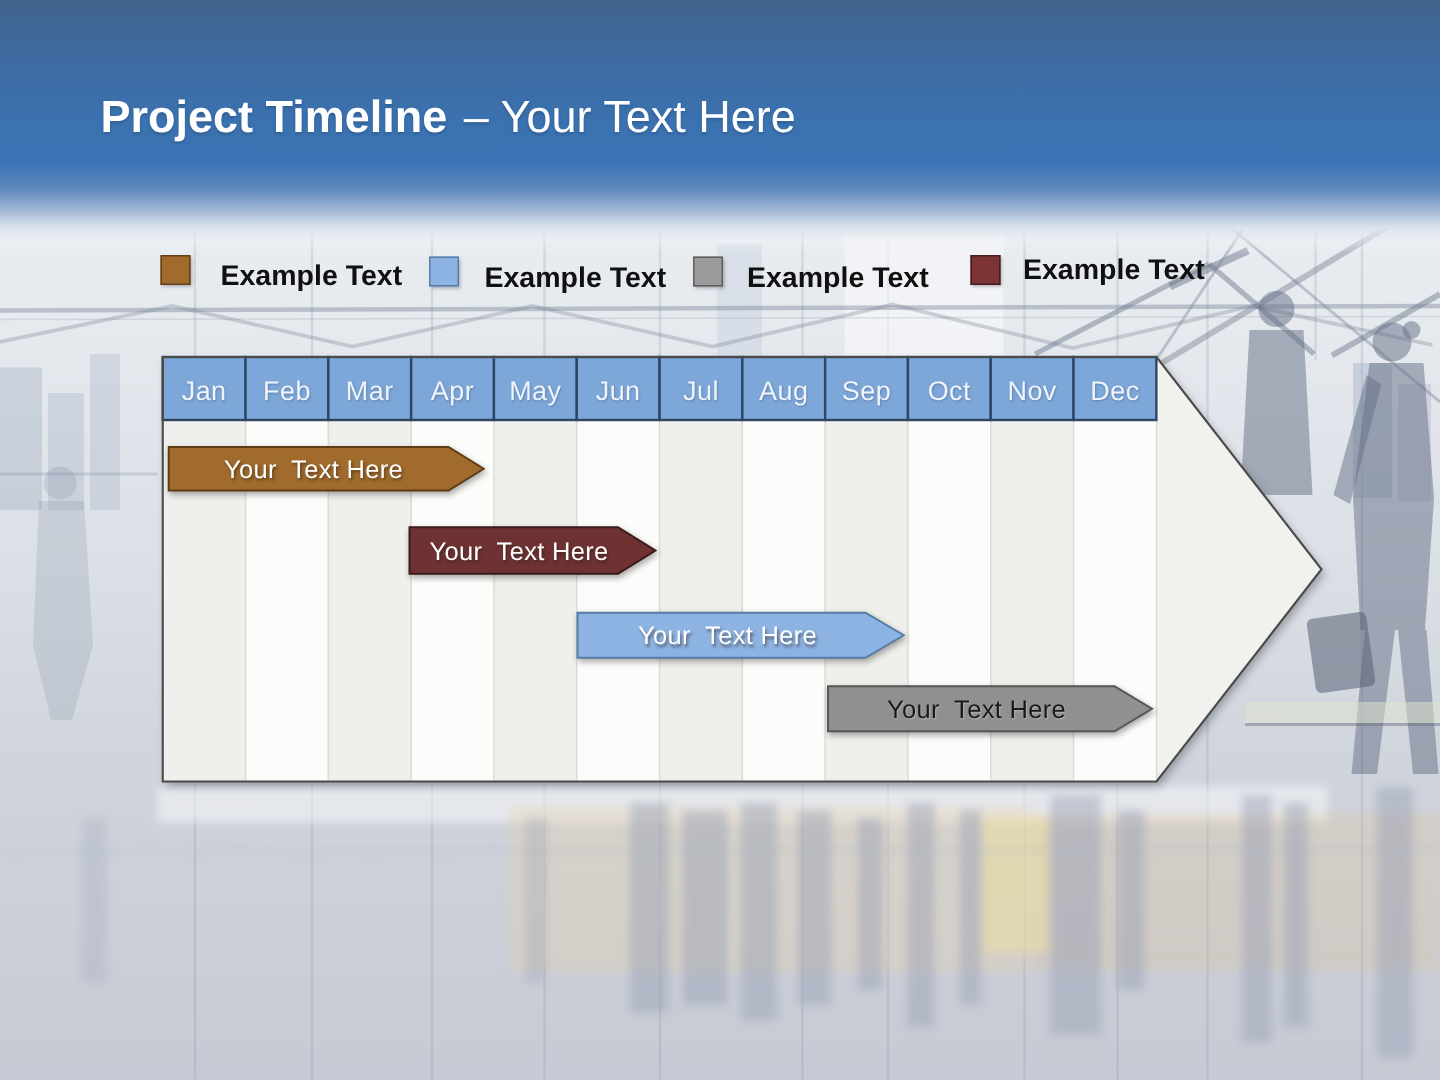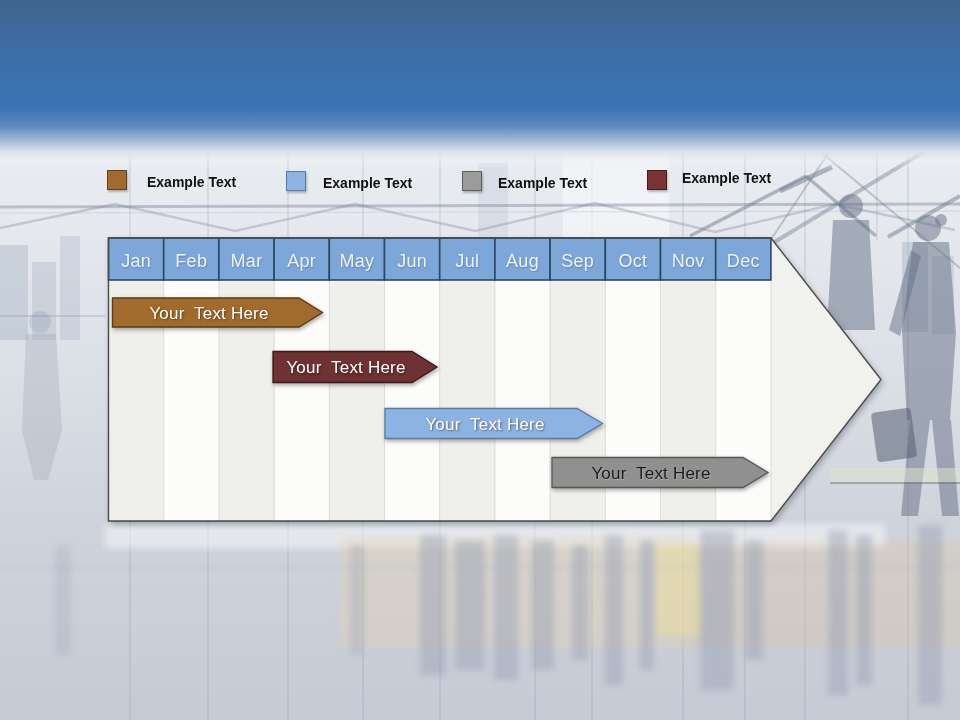--- a/index.html
+++ b/index.html
@@ -8,21 +8,21 @@
          background:linear-gradient(180deg,#eef0f4 0%,#e6eaef 30%,#dbdfe6 52%,#cfd4dc 72%,#c6cad4 100%);}
   .layer{position:absolute;inset:0;width:960px;height:720px;}
   .blue-band{position:absolute;left:0;top:0;width:960px;height:170px;
     background:linear-gradient(180deg,#40648c 0%,#3e6ba0 22%,#3b71ae 45%,#3a74b5 64%,#5d88bd 74%,#9db5d3 82%,#d9e2ec 89%,rgba(238,241,245,0.55) 94%,rgba(238,241,245,0) 100%);}
   .title{position:absolute;left:67px;top:60px;color:#ffffff;font-size:30px;line-height:38px;
          text-shadow:0 1px 2px rgba(20,40,70,0.25);white-space:nowrap;}
   .title .t-bold{font-weight:700;}
   .title .t-rest{font-weight:400;margin-left:11px;}
   .legend-swatch{position:absolute;width:20px;height:20px;border:1.5px solid #444;box-sizing:border-box;
                  box-shadow:1px 1.5px 2px rgba(60,60,70,0.35);}
-  .legend-label{position:absolute;font-size:14px;font-weight:700;color:#101010;white-space:nowrap;}
+  .legend-label{position:absolute;font-size:19px;font-weight:700;color:#101010;white-space:nowrap;}
   .chart-body{filter:drop-shadow(2px 3px 3px rgba(70,75,85,0.45));}
   .bar{filter:drop-shadow(1.5px 2px 2px rgba(60,55,50,0.45));}
   .bar-label{font-size:17px;white-space:pre;letter-spacing:0.2px;}
   .bar-label-light{text-shadow:1px 1.5px 2px rgba(40,30,20,0.55);}
   .bar-label-dark{text-shadow:0.5px 1px 1px rgba(255,255,255,0.35);}
   .month-label{font-size:18px;letter-spacing:0.3px;text-shadow:0.5px 1px 1.5px rgba(30,50,80,0.35);}
   text{font-family:"Liberation Sans",sans-serif;}
 </style>
 </head>
 <body>
@@ -109,20 +109,23 @@
           <rect x="918" y="525" width="24" height="180"></rect>
         <rect x="55" y="545" width="16" height="110" fill="rgba(150,160,180,0.25)"></rect>
         <rect x="350" y="545" width="14" height="110" fill="rgba(150,160,180,0.3)"></rect>
       </g>
       <line x1="0" y1="568" x2="960" y2="566" stroke="rgba(170,178,192,0.4)" stroke-width="2"></line>
     </g>
   </svg>
 
   <div class="blue-band"></div>
 
+  <div class="title">
+    <span class="t-bold">Project Timeline</span><span class="t-rest">– Your Text Here</span>
+  </div>
 
   <div>
     <span class="legend-swatch" style="left: 107px; top: 170px; background: rgb(160, 107, 44); border-color: rgb(99, 64, 26);"></span>
     <span class="legend-label" style="left:147px;top:174px">Example Text</span>
     <span class="legend-swatch" style="left: 286px; top: 171px; background: rgb(141, 179, 226); border-color: rgb(86, 125, 166);"></span>
     <span class="legend-label" style="left:323px;top:175px">Example Text</span>
     <span class="legend-swatch" style="left: 462px; top: 171px; background: rgb(155, 155, 155); border-color: rgb(94, 94, 94);"></span>
     <span class="legend-label" style="left:498px;top:175px">Example Text</span>
     <span class="legend-swatch" style="left: 647px; top: 170px; background: rgb(123, 51, 53); border-color: rgb(68, 31, 30);"></span>
     <span class="legend-label" style="left:682px;top:170px">Example Text</span>

